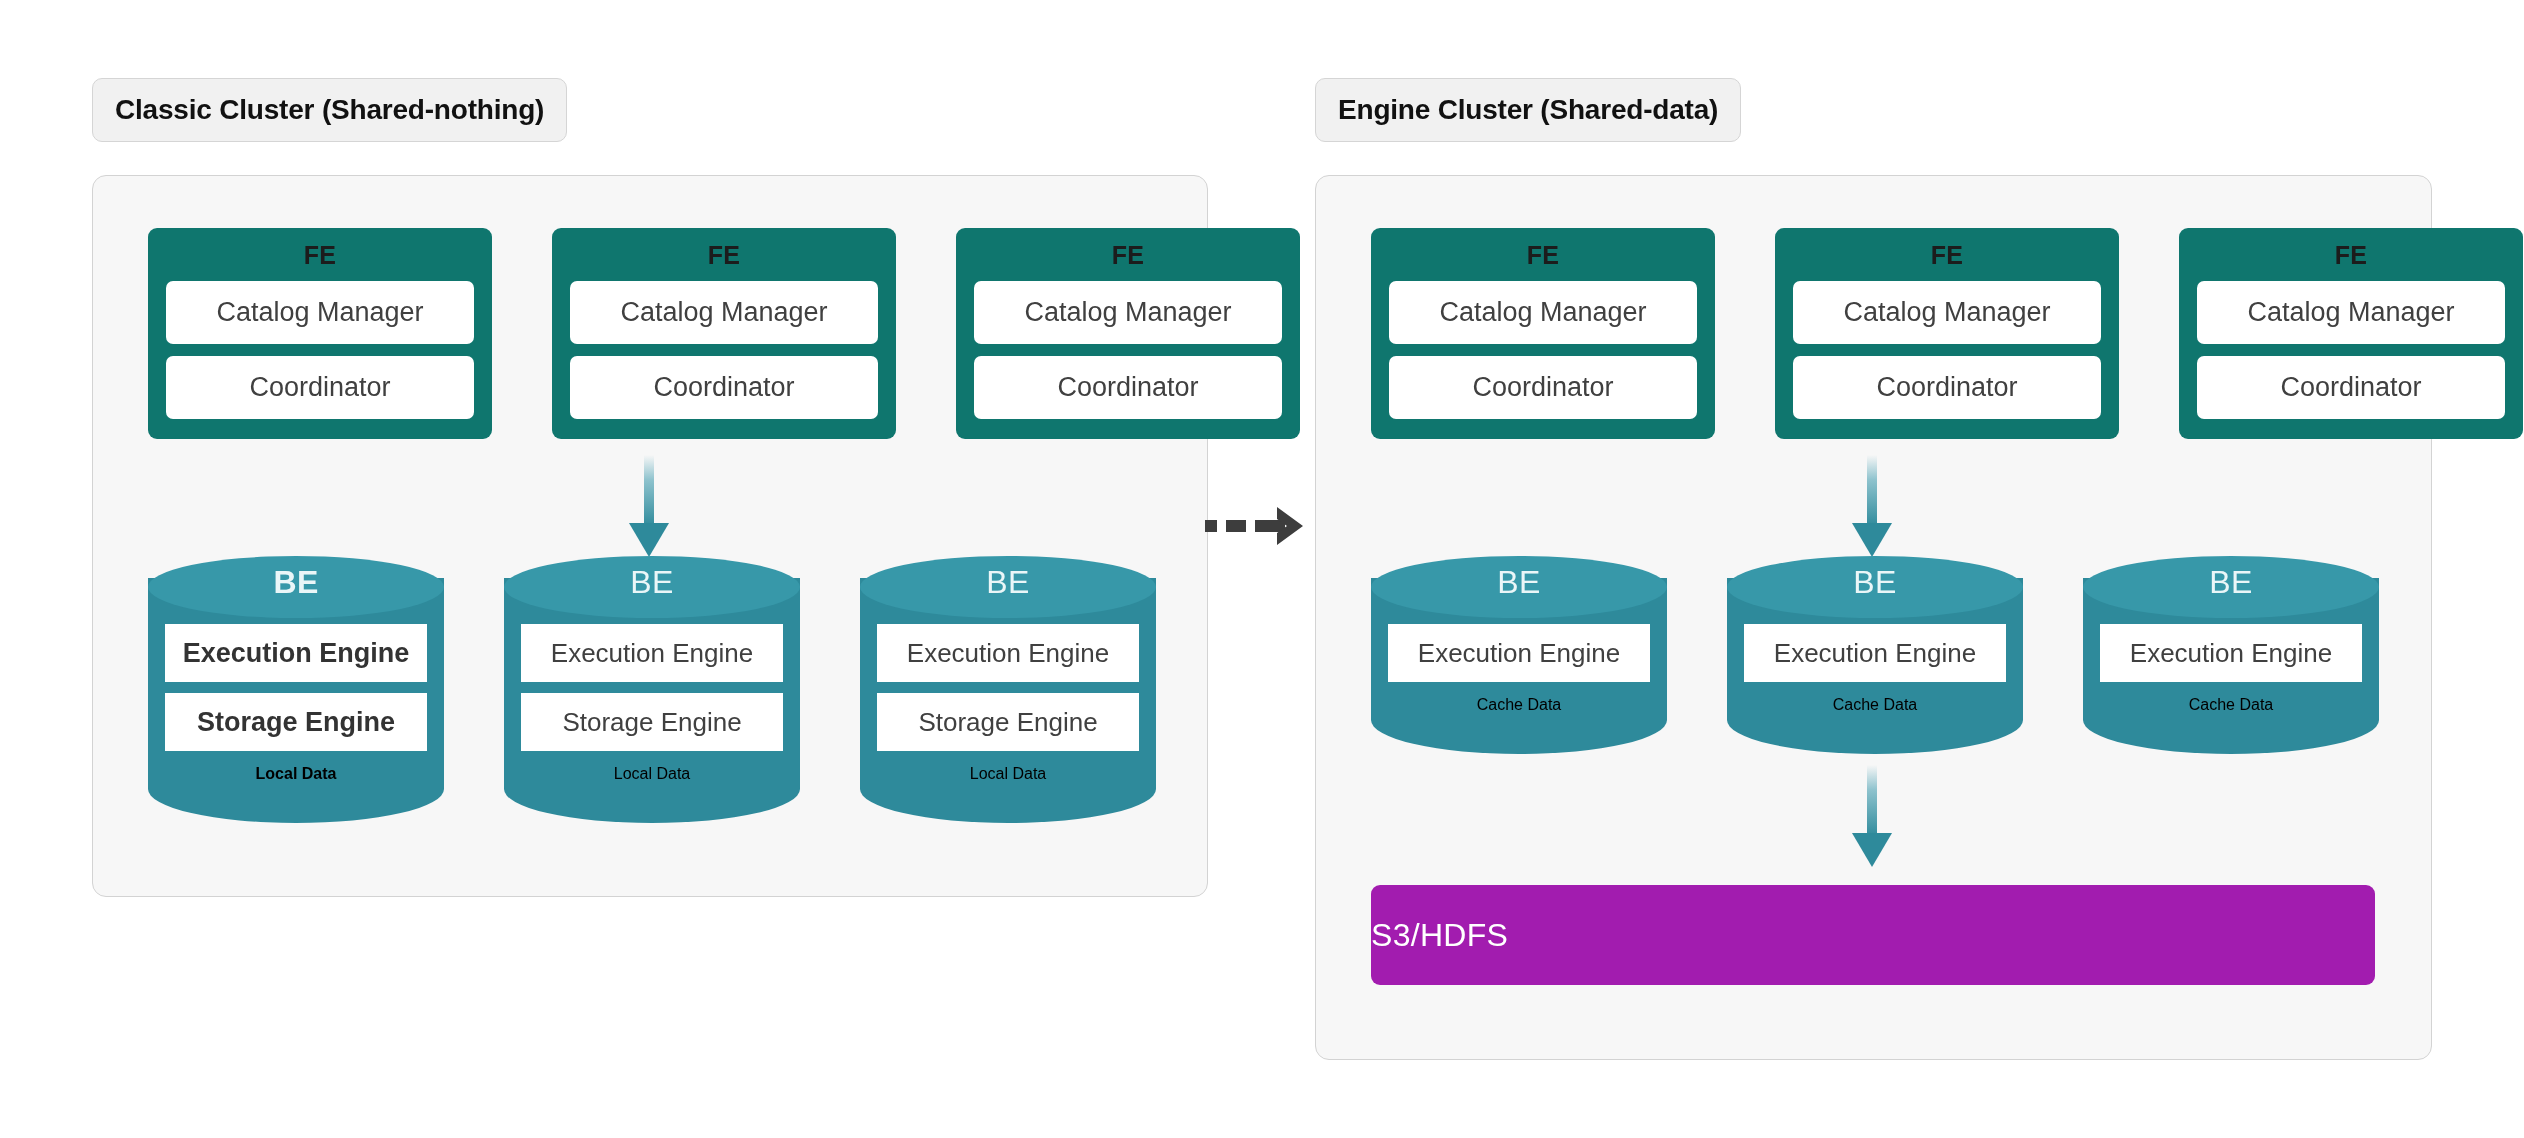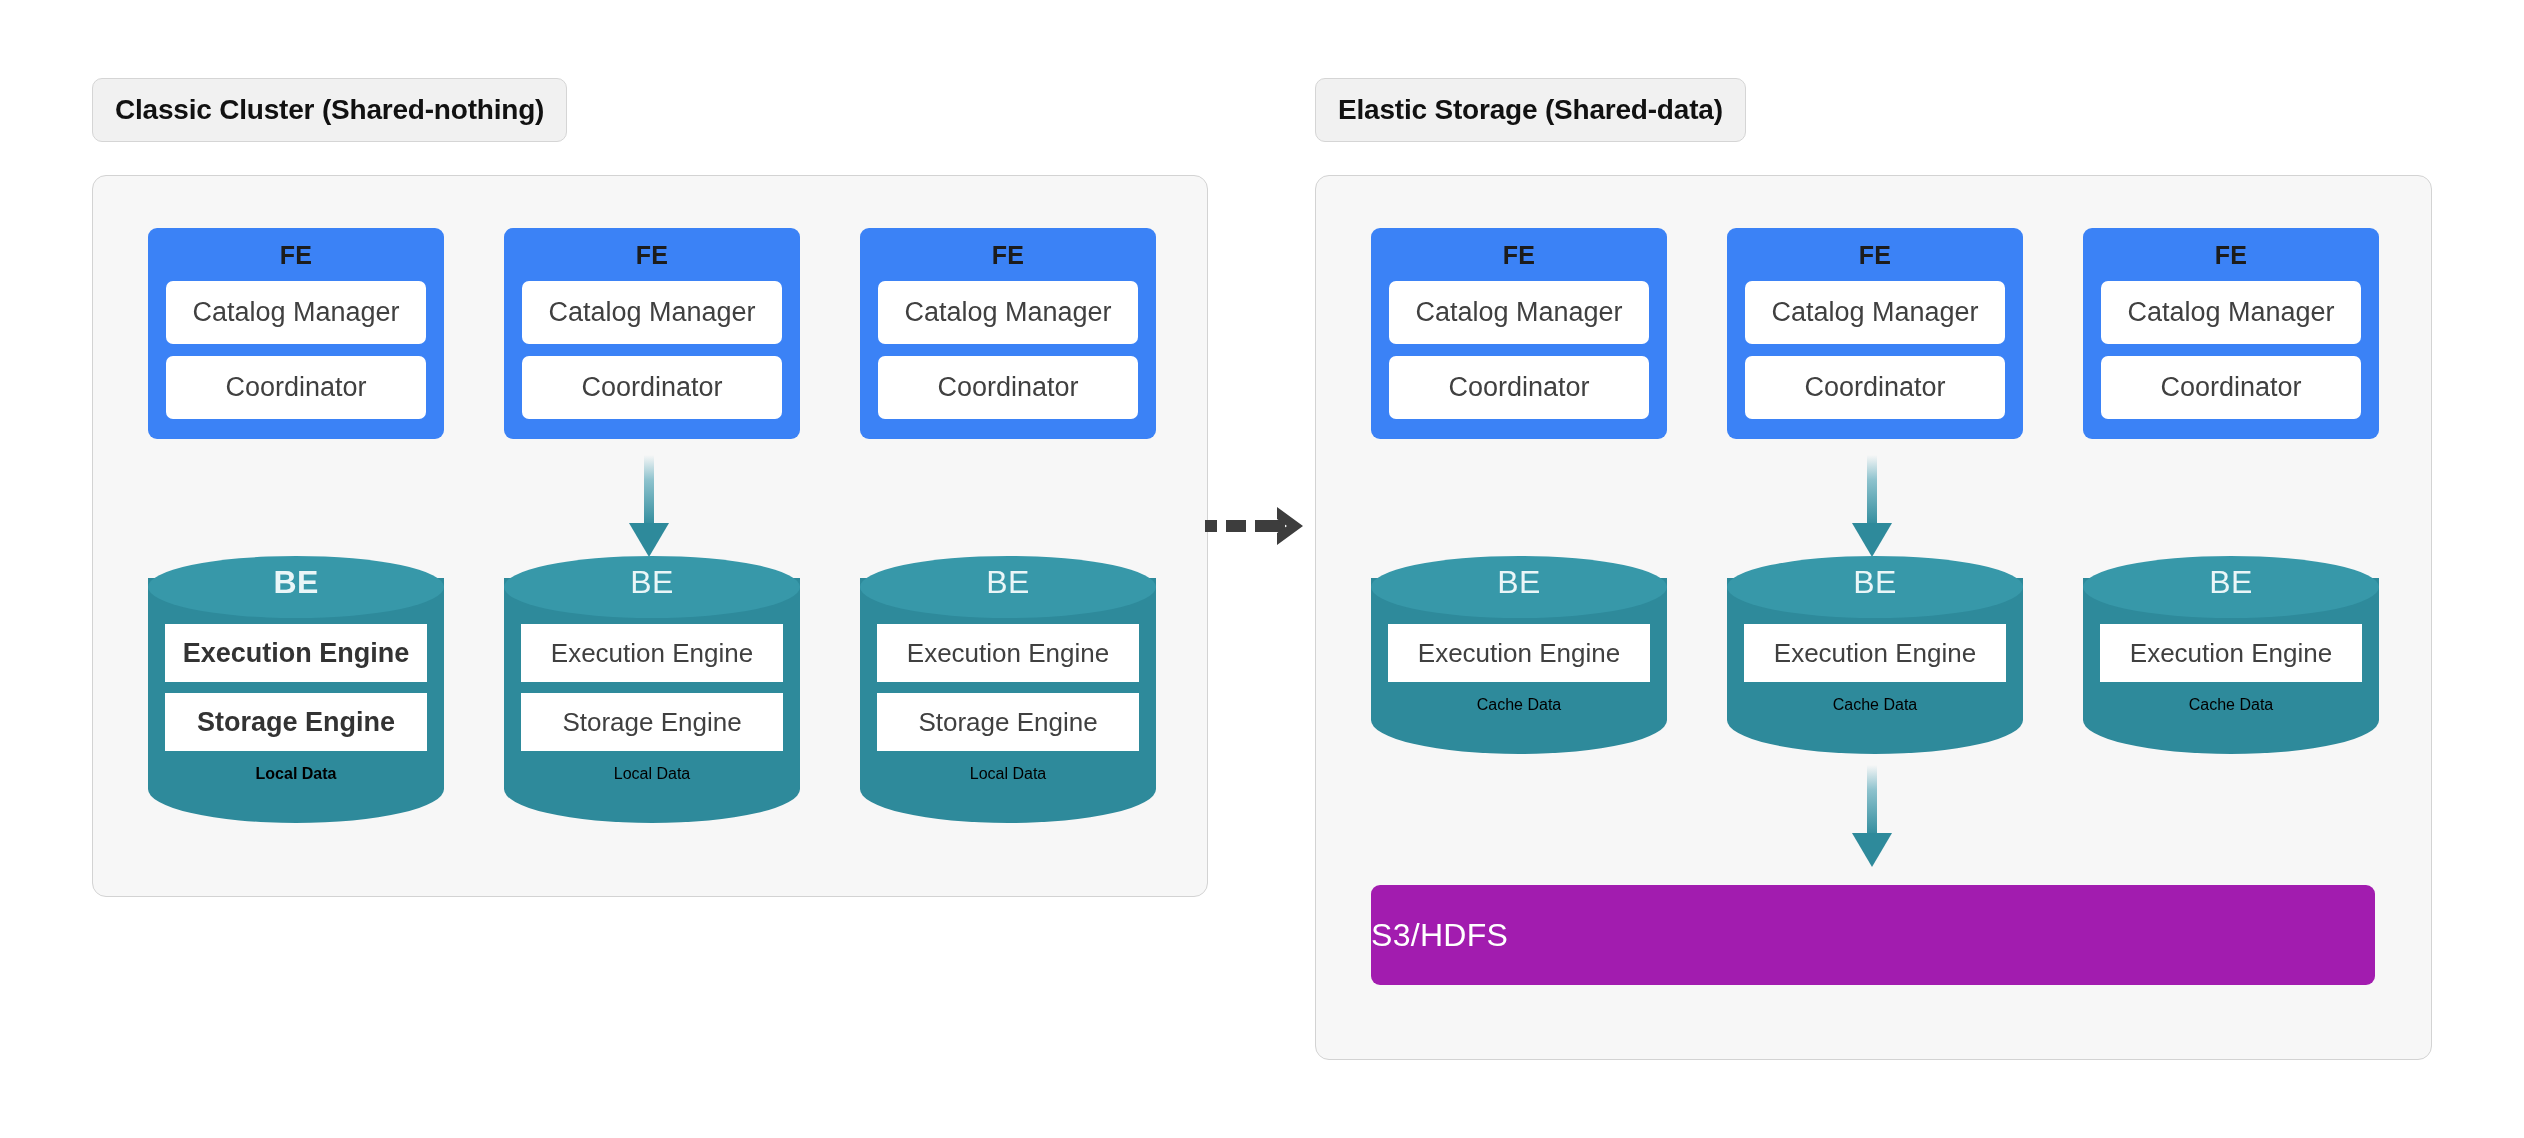--- a/index.html
+++ b/index.html
@@ -45,22 +45,22 @@
   
   .fe-row {
     position: absolute;
     display: flex;
     gap: 60px;
   }
   #fe-row-classic { left: 148px; top: 228px; }
   #fe-row-elastic { left: 1371px; top: 228px; }
 
   .fe-node {
-    width: 296px;
-    background: #3b82f6;
+    width: 344px;
+    background: #0f766e;
     border-radius: 9px;
     padding: 13px 18px 20px 18px;
   }
   .fe-header {
     text-align: center;
     font-size: 25px;
     font-weight: 700;
     color: #1c1c1c;
     letter-spacing: 0.4px;
     padding-bottom: 11px;
@@ -242,21 +242,21 @@
   </div>
 </div>
 
 <svg id="transition-arrow" width="100" height="42" viewBox="0 0 100 42">
   <rect x="0" y="15" width="12" height="12" fill="#3D3D3D"></rect>
   <rect x="21" y="15" width="20" height="12" fill="#3D3D3D"></rect>
   <rect x="50" y="15" width="30" height="12" fill="#3D3D3D"></rect>
   <polygon points="72,2 98,21 72,40 72,28 82,21 72,14" fill="#3D3D3D"></polygon>
 </svg>
 
-<div class="title-pill" id="title-elastic">Elastic Storage (Shared-data)</div>
+<div class="title-pill" id="title-elastic">Engine Cluster (Shared-data)</div>
 
 <div class="panel" id="panel-elastic"></div>
 
 <div class="fe-row" id="fe-row-elastic">
 
   <div class="fe-node">
     <div class="fe-header">FE</div>
     <div class="fe-sub">Catalog Manager</div>
     <div class="fe-sub">Coordinator</div>
   </div>

